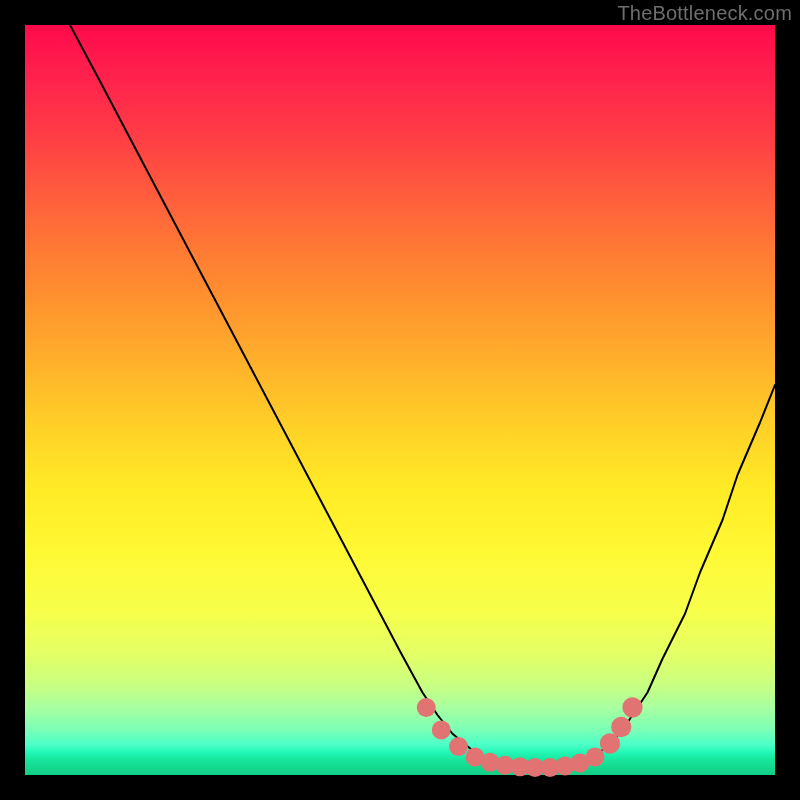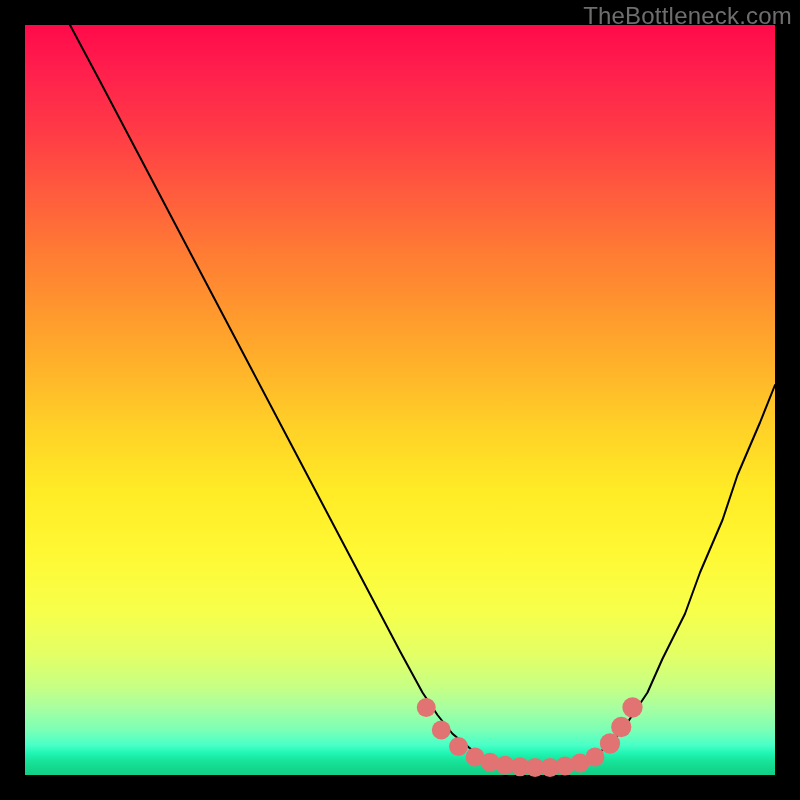--- a/index.html
+++ b/index.html
@@ -55,21 +55,21 @@
     top: 0;
     width: 750px;
     height: 750px;
     overflow: visible;
   }
   .watermark {
     position: absolute;
     top: 2px;
     right: 8px;
     color: #6e6e6e;
-    font-size: 24px;
+    font-size: 20px;
     font-weight: 500;
     letter-spacing: 0.2px;
     user-select: none;
   }
 </style>
 </head>
 <body>
 
 <div class="frame">
   <div class="plot">

